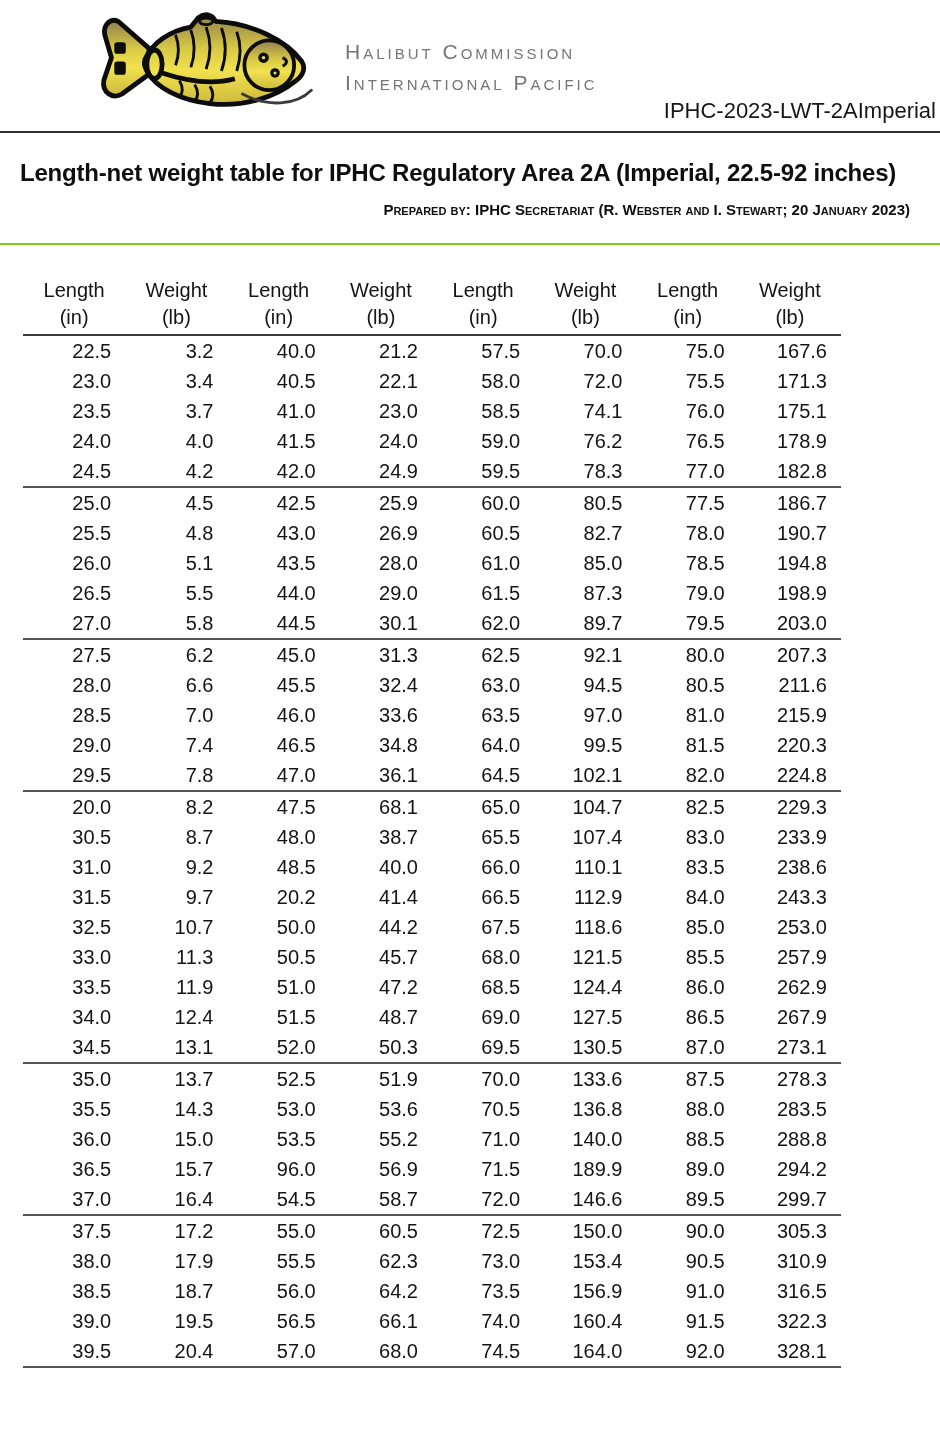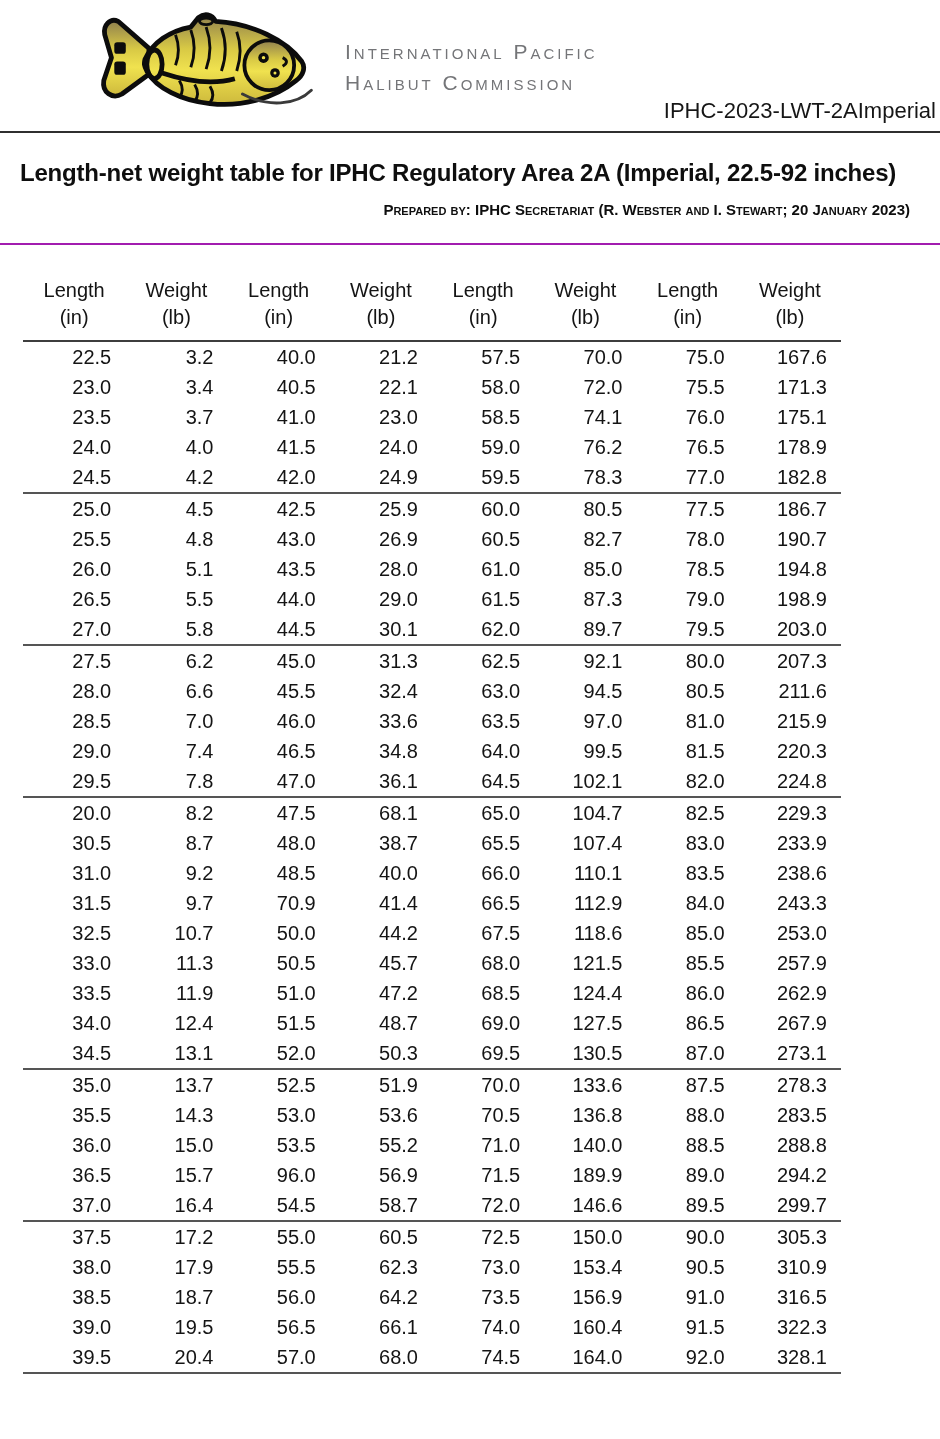--- a/index.html
+++ b/index.html
@@ -43,21 +43,21 @@
     top 98px;
     top: 98px;
     font-size: 22px;
     color: #161616;
   }
 
   
   .title-block {
     position: relative;
     height: 110px;
-    border-bottom: 2px solid #a21caf;
+    border-bottom: 2px solid #84cc16;
   }
   .doc-title {
     position: absolute;
     left: 20px;
     top: 26px;
     font-size: 24px;
     font-weight: bold;
     letter-spacing: -0.2px;
     color: #0e0e0e;
   }
@@ -73,21 +73,21 @@
 
   
   .lw-table {
     margin: 32px 0 0 23px;
     width: 818px;
   }
   .thead {
     display: grid;
     grid-template-columns: repeat(8, 1fr);
     border-bottom: 2.5px solid #3e3e3e;
-    padding-bottom: 9px;
+    padding-bottom: 3px;
   }
   .th { text-align: center; font-size: 20px; line-height: 27px; color: #141414; }
   .tbody .trow {
     display: grid;
     grid-template-columns: repeat(8, 1fr);
     height: 30px;
   }
   .tbody .trow.group-end { border-bottom: 2px solid #555555; }
   .tcell {
     text-align: right;
@@ -141,22 +141,22 @@
       <circle cx="172" cy="54" r="1.8" fill="#f0e24f"></circle>
       <circle cx="184" cy="70" r="1.6" fill="#f0e24f"></circle>
       <path d="M192,54 q8,4 0,9" fill="none" stroke="#0c0c0c" stroke-width="3"></path>
 
       <path d="M150,92 C176,106 206,104 222,88" fill="none" stroke="#3a3a3a" stroke-width="3" stroke-linecap="round"></path>
 
       <ellipse cx="112" cy="16" rx="7" ry="3.5" fill="none" stroke="#0c0c0c" stroke-width="3"></ellipse>
     </svg>
 
     <div class="org-name">
+      <div>Halibut Commission</div>
       <div>International Pacific</div>
-      <div>Halibut Commission</div>
     </div>
 
     <div class="doc-id">IPHC-2023-LWT-2AImperial</div>
   </div>
 
   <div class="title-block">
     <div class="doc-title">Length-net weight table for IPHC Regulatory Area 2A (Imperial, 22.5-92 inches)</div>
     <div class="prepared-by">Prepared by: IPHC Secretariat (R. Webster and I. Stewart; 20 January 2023)</div>
   </div>
 
@@ -372,21 +372,21 @@
           <div class="tcell">48.5</div>
           <div class="tcell">40.0</div>
           <div class="tcell">66.0</div>
           <div class="tcell">110.1</div>
           <div class="tcell">83.5</div>
           <div class="tcell">238.6</div>
         </div>
         <div class="trow">
           <div class="tcell">31.5</div>
           <div class="tcell">9.7</div>
-          <div class="tcell">70.9</div>
+          <div class="tcell">20.2</div>
           <div class="tcell">41.4</div>
           <div class="tcell">66.5</div>
           <div class="tcell">112.9</div>
           <div class="tcell">84.0</div>
           <div class="tcell">243.3</div>
         </div>
         <div class="trow">
           <div class="tcell">32.5</div>
           <div class="tcell">10.7</div>
           <div class="tcell">50.0</div>

